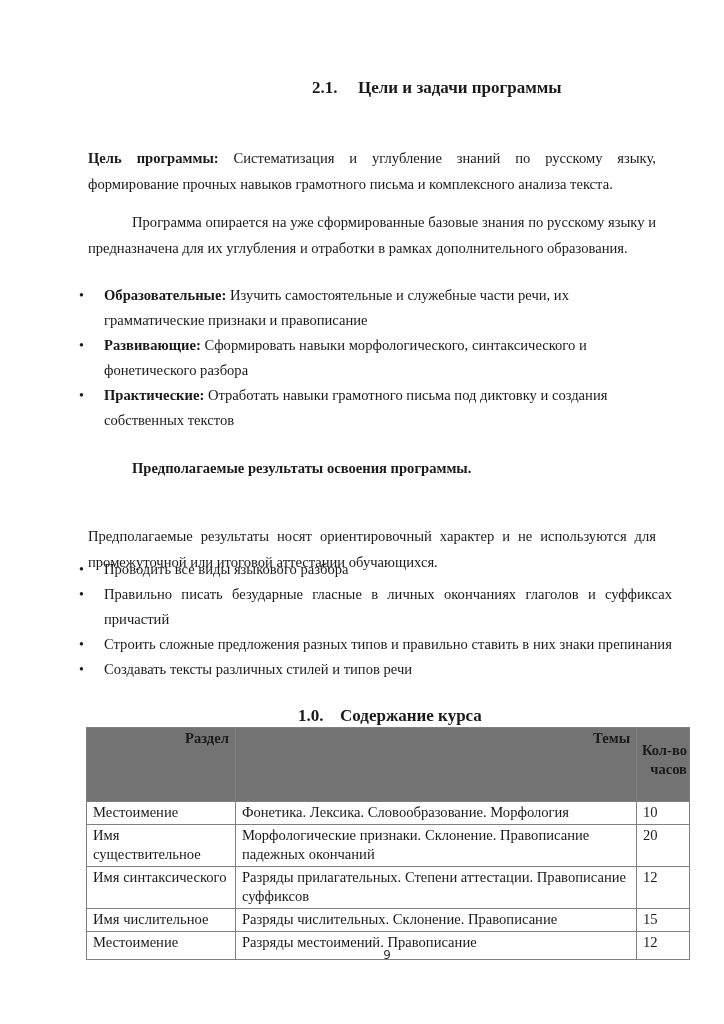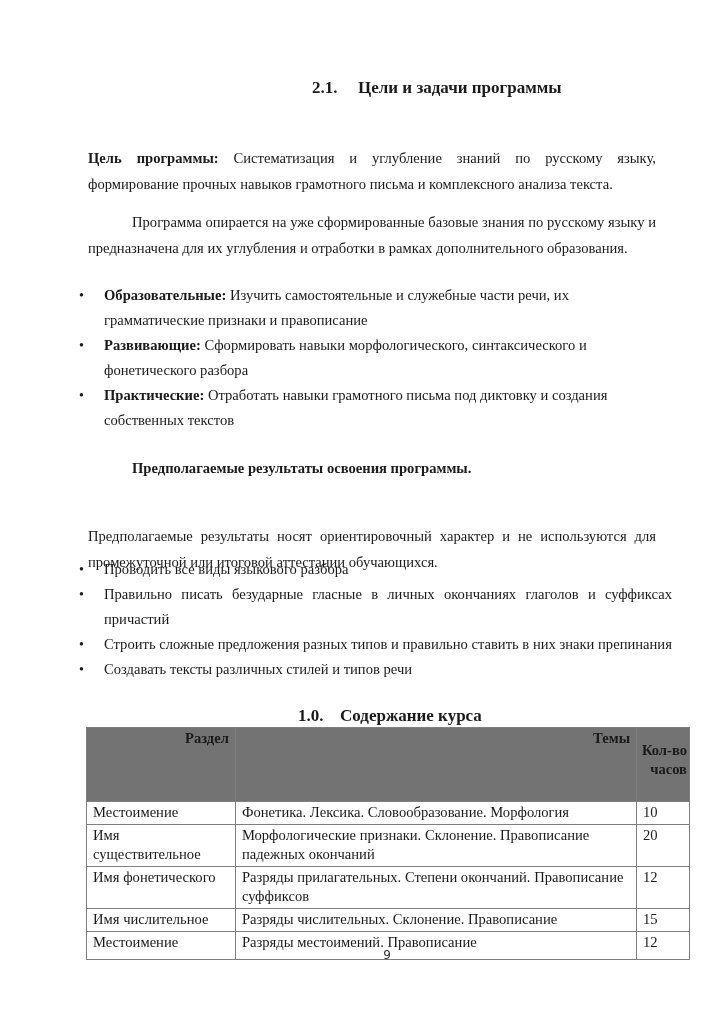--- a/index.html
+++ b/index.html
@@ -170,22 +170,22 @@
         <td>Местоимение</td>
         <td>Фонетика. Лексика. Словообразование. Морфология</td>
         <td>10</td>
       </tr>
       <tr>
         <td>Имя существительное</td>
         <td>Морфологические признаки. Склонение. Правописание падежных окончаний</td>
         <td>20</td>
       </tr>
       <tr>
-        <td>Имя фонетического</td>
-        <td>Разряды прилагательных. Степени окончаний. Правописание суффиксов</td>
+        <td>Имя синтаксического</td>
+        <td>Разряды прилагательных. Степени аттестации. Правописание суффиксов</td>
         <td>12</td>
       </tr>
       <tr>
         <td>Имя числительное</td>
         <td>Разряды числительных. Склонение. Правописание</td>
         <td>15</td>
       </tr>
       <tr>
         <td style="height:24px;">Местоимение</td>
         <td>Разряды местоимений. Правописание</td>

